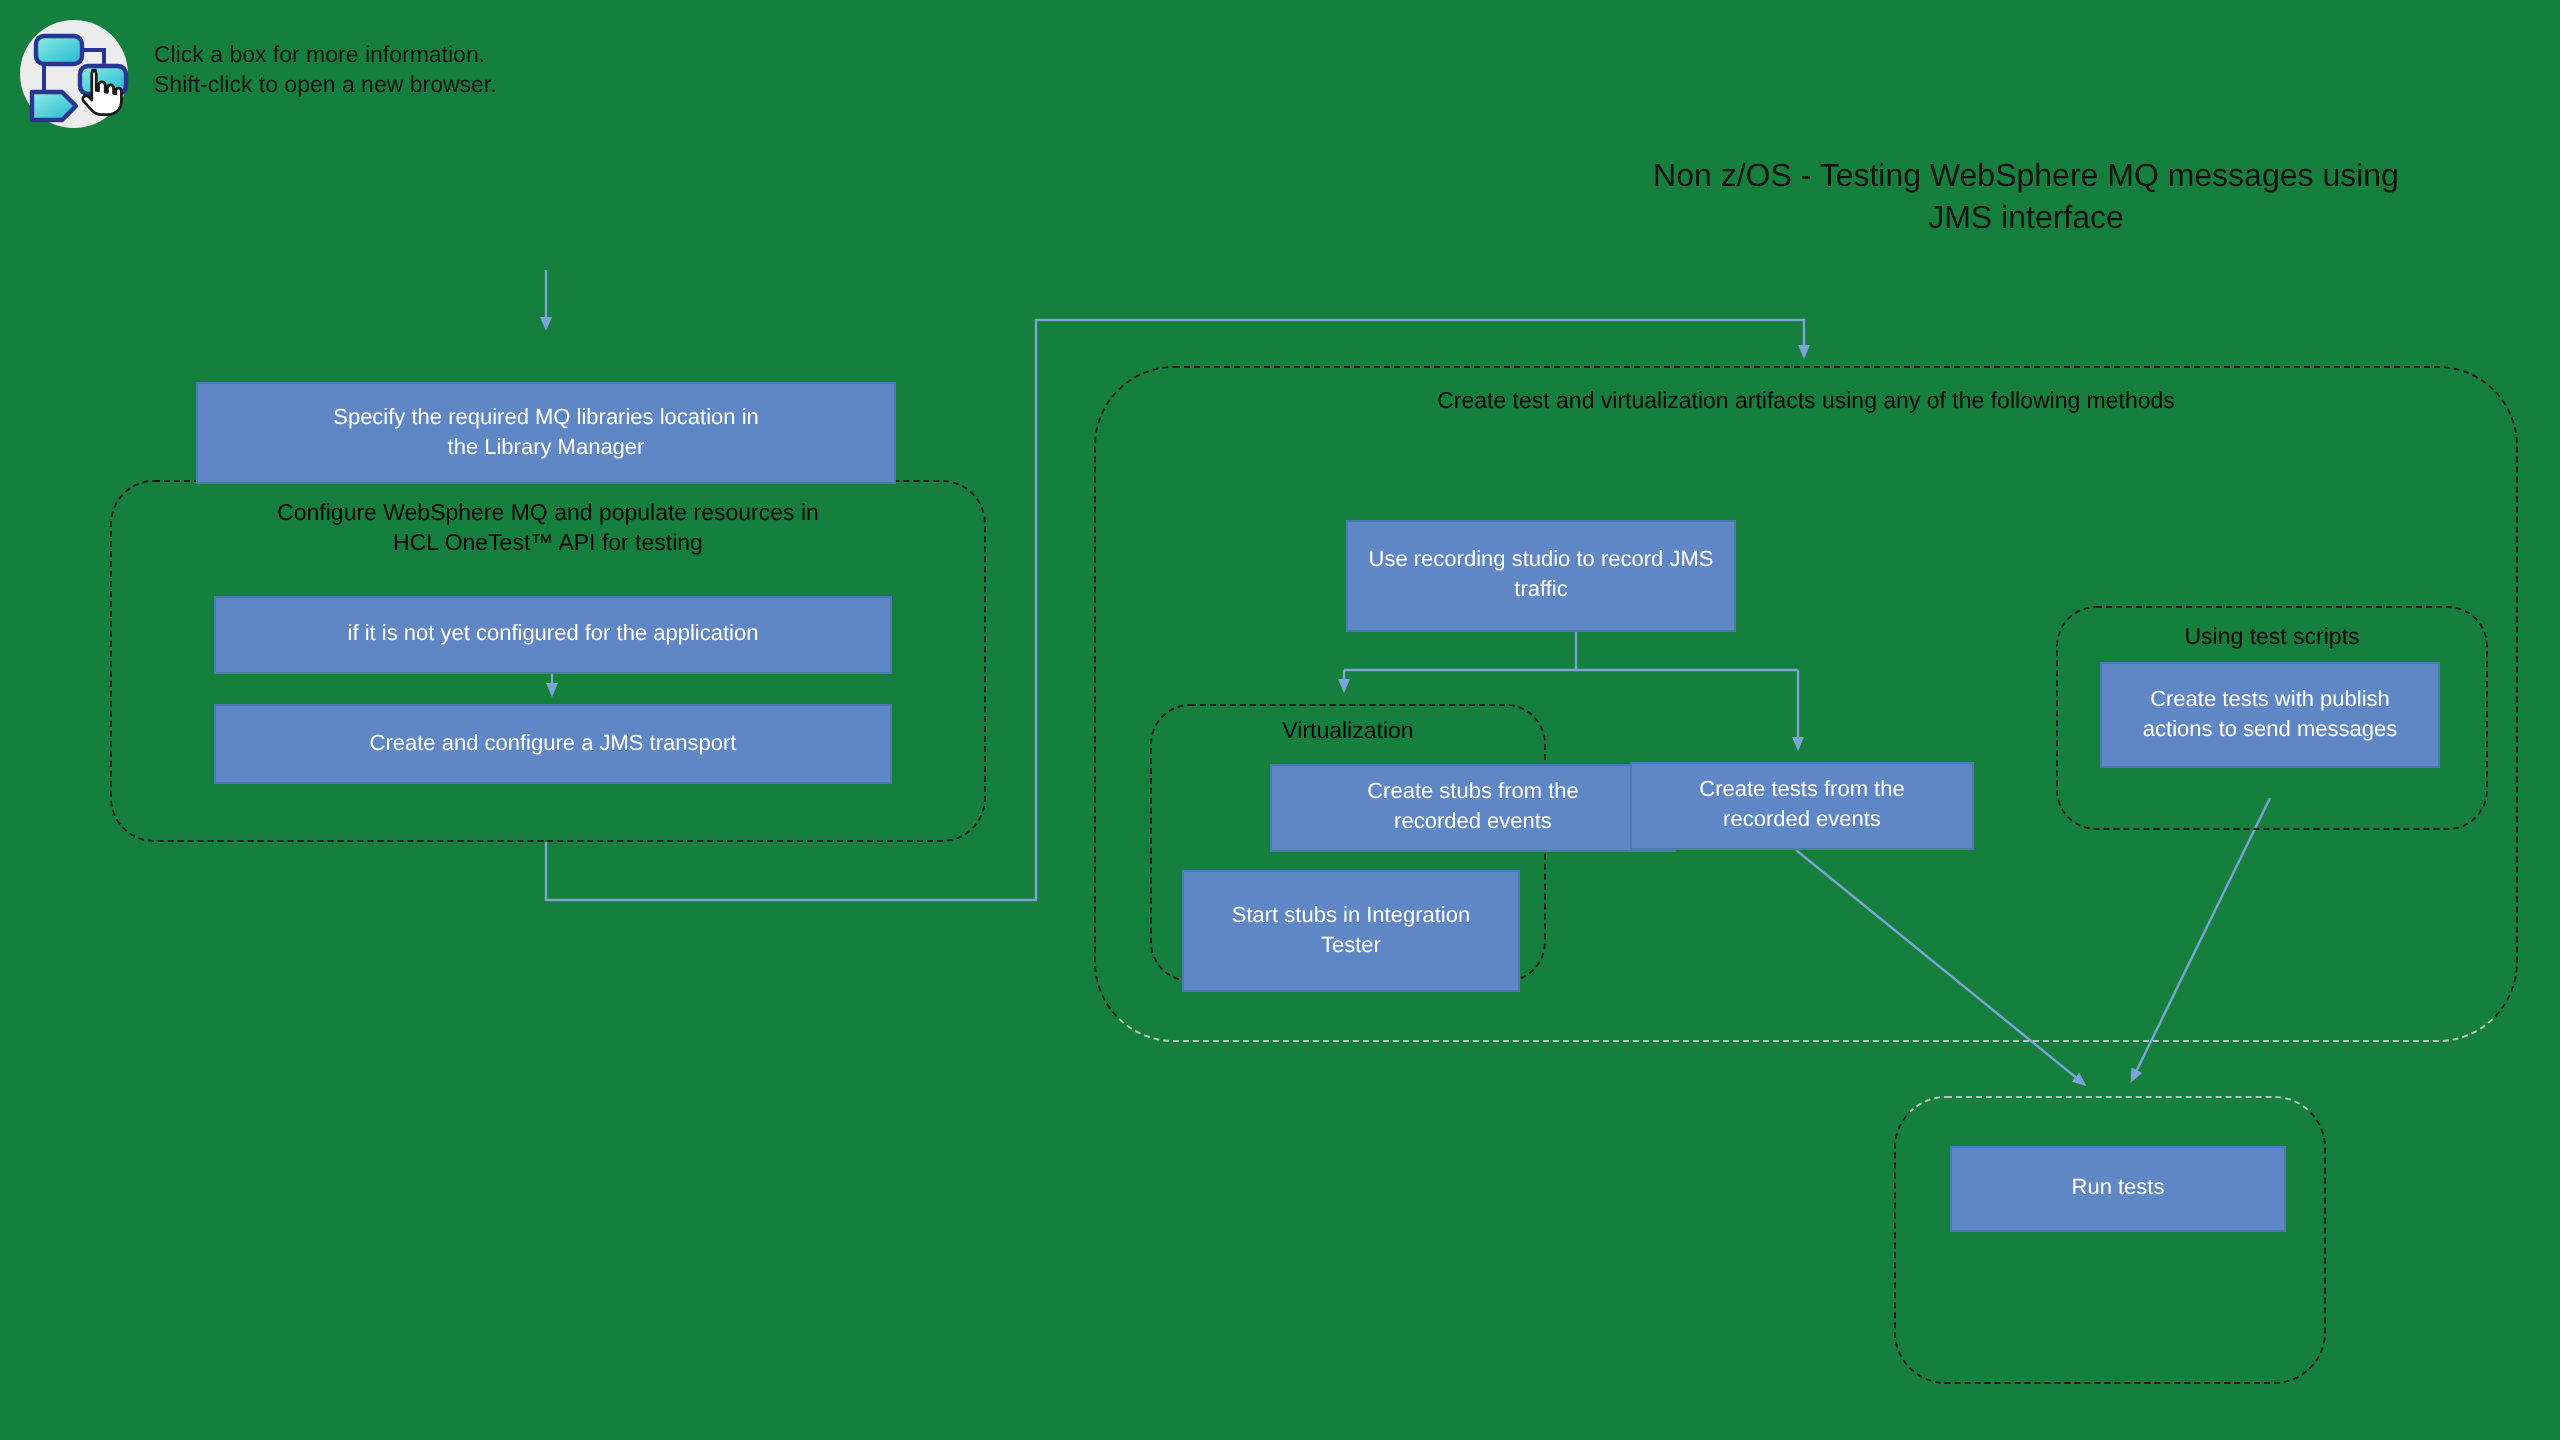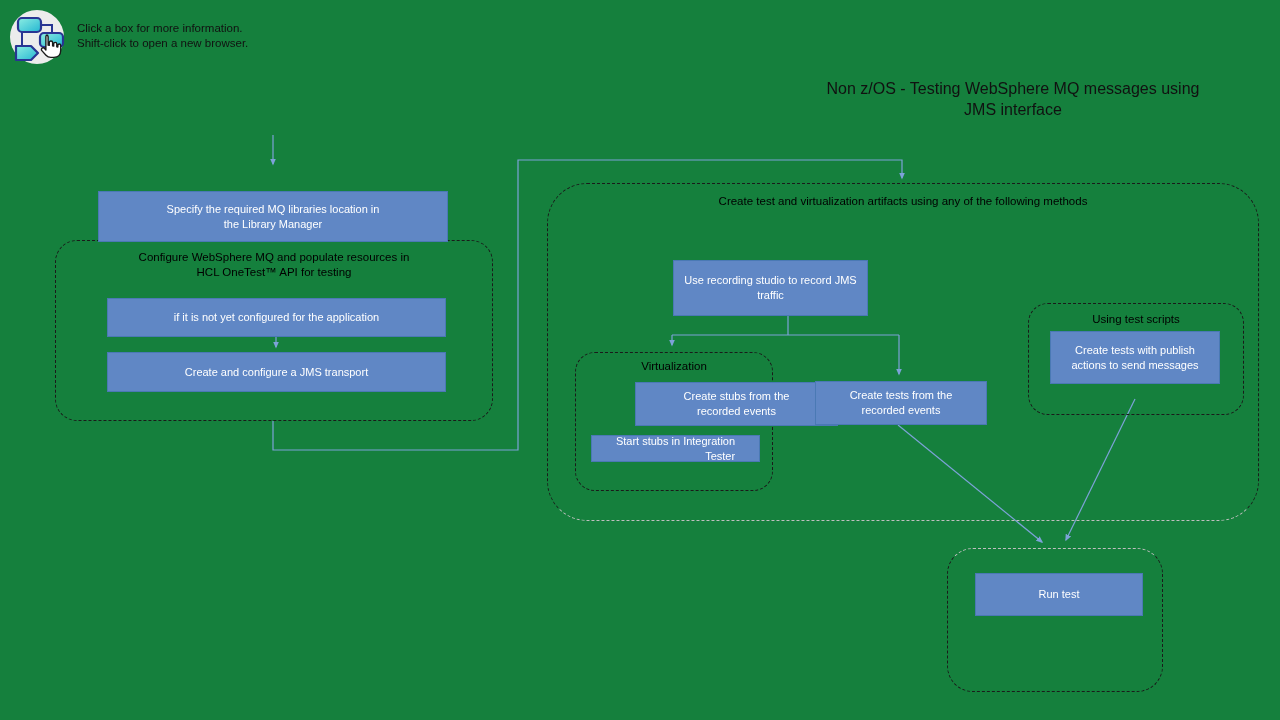--- a/index.html
+++ b/index.html
@@ -31,21 +31,21 @@
     font-size:11px; line-height:15px; text-align:center; white-space:pre-line;
     display:flex; align-items:center; justify-content:center;
     cursor:pointer;
   }
   #b1  { left:11px;   top:84px;  width:525px; height:51px; }
   #b2  { left:98px;   top:171px; width:350px; height:51px;margin-top:20px; }
   #b3  { left:107px;  top:298px; width:339px; height:39px; }
   #b4  { left:107px;  top:352px; width:339px; height:40px; }
   #b5  { left:673px;  top:260px; width:195px; height:56px; }
   #b6  { left:591px;  top:382px; width:203px; height:44px;margin-left:44px; }
-  #b7  { left:591px;  top:435px; width:169px; height:27px;text-align:right; }
+  #b7  { left:591px;  top:435px; width:169px; height:61px; }
   #b8  { left:815px;  top:381px; width:172px; height:44px; }
   #b9  { left:1050px; top:331px; width:170px; height:53px; }
   #b10 { left:975px;  top:573px; width:168px; height:43px; }
   #b11 { left:975px;  top:629px; width:168px; height:45px; }
 
   
   .grp { position:absolute; box-sizing:border-box; border:1.4px dashed var(--dash,#1a1a1a); background:transparent; }
   .grp-label {
     position:absolute; left:0; right:0; text-align:center;
     font-size:11.5px; line-height:15px; color:var(--label-color,#000); white-space:pre-line;
@@ -134,15 +134,15 @@
   <div class="node" id="b5">Use recording studio to record JMS
 traffic</div>
   <div class="node" id="b6">Create stubs from the
 recorded events</div>
   <div class="node" id="b7">Start stubs in Integration
 Tester</div>
   <div class="node" id="b8">Create tests from the
 recorded events</div>
   <div class="node" id="b9">Create tests with publish
 actions to send messages</div>
-  <div class="node" id="b10">Run test</div>
+  <div class="node" id="b10">Run tests</div>
 
 </div>
 
 </body></html>

